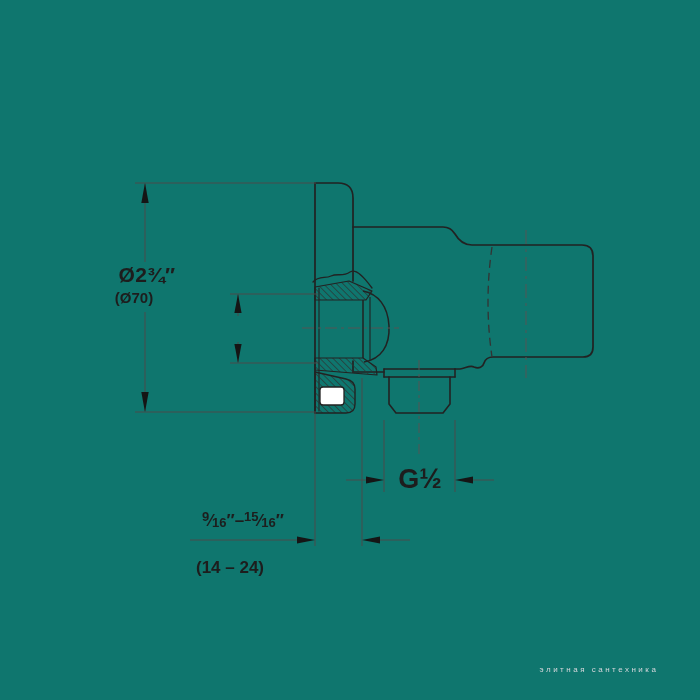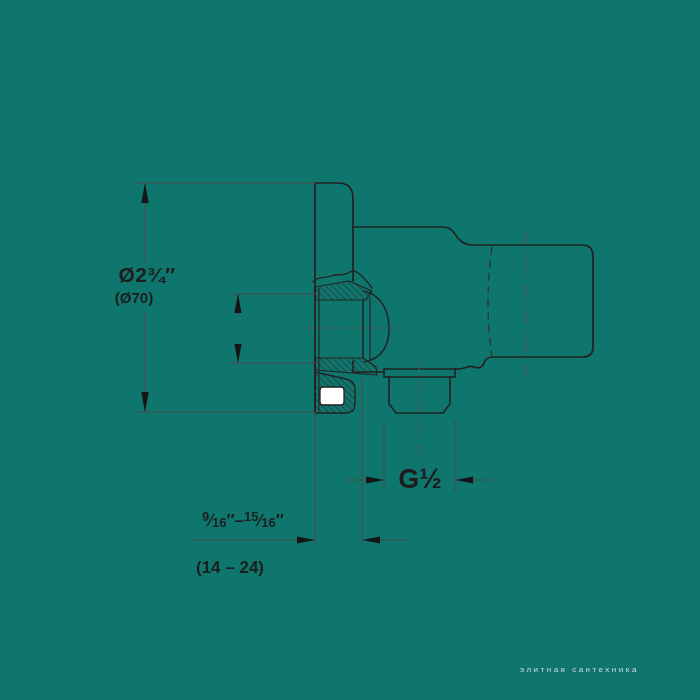--- a/index.html
+++ b/index.html
@@ -12,21 +12,21 @@
   .dia-mm{left:92px;top:290px;width:84px;font-size:15px;}
   .npt{left:165px;top:317px;font-size:21px;letter-spacing:.4px;}
   .g12{left:394px;top:466px;width:52px;font-size:27px;}
   .wd-in{left:188px;top:510px;width:110px;font-size:17px;}
   .wd-in .sup{font-size:13px;vertical-align:5px;}
   .wd-in .sub{font-size:13px;vertical-align:-1px;}
   .wd-in .sl{font-size:16px;}
   .wd-mm{left:182px;top:543px;width:96px;font-size:17px;margin-top:16px;}
   .wm{position:absolute;font-weight:400;white-space:nowrap;}
   .wm-brand{left:520px;top:637px;width:158px;text-align:center;font-size:23px;letter-spacing:5px;color:#d9dade;}
-  .wm-tag{left:520px;top:665px;width:158px;text-align:left;font-size:8px;letter-spacing:2.5px;color:#d6d7dc;}
+  .wm-tag{left:520px;top:665px;width:158px;text-align:center;font-size:8px;letter-spacing:2.5px;color:#d6d7dc;}
 </style>
 </head>
 <body>
 
 <div class="canvas">
 
   <svg width="700" height="700" viewBox="0 0 700 700">
     <defs>
       <pattern id="hatch" patternUnits="userSpaceOnUse" width="4.6" height="4.6" patternTransform="rotate(-45)">
         <line x1="0" y1="0" x2="0" y2="4.6" stroke="#2e2e2e" stroke-width="1.3"></line>

